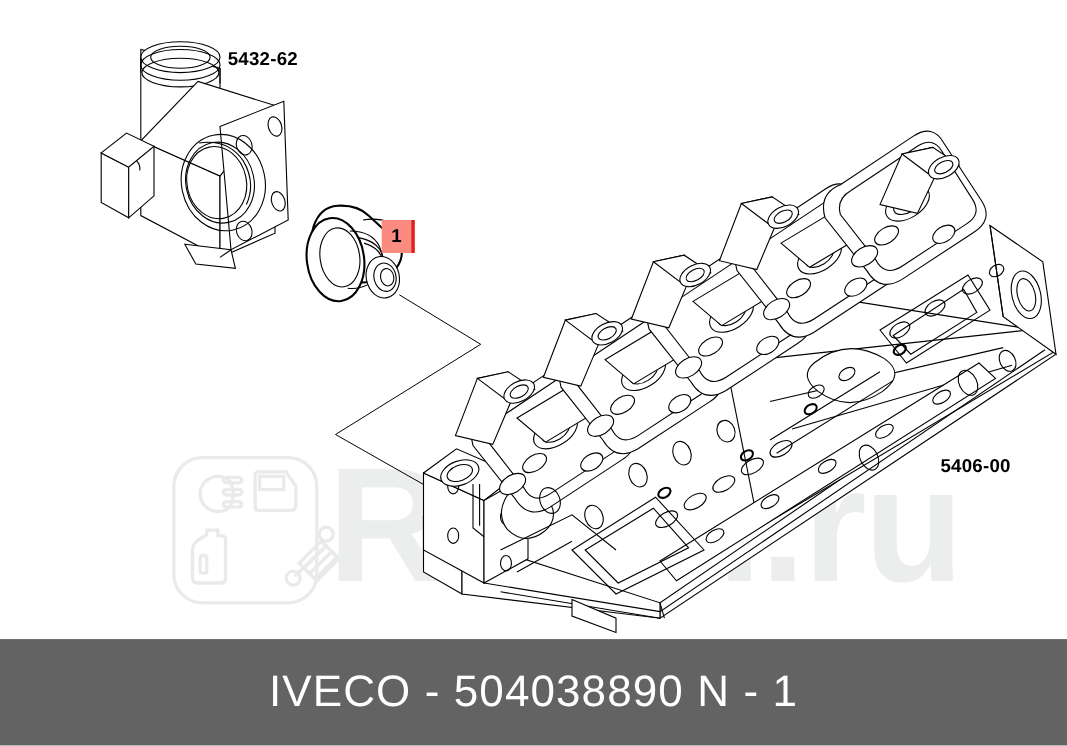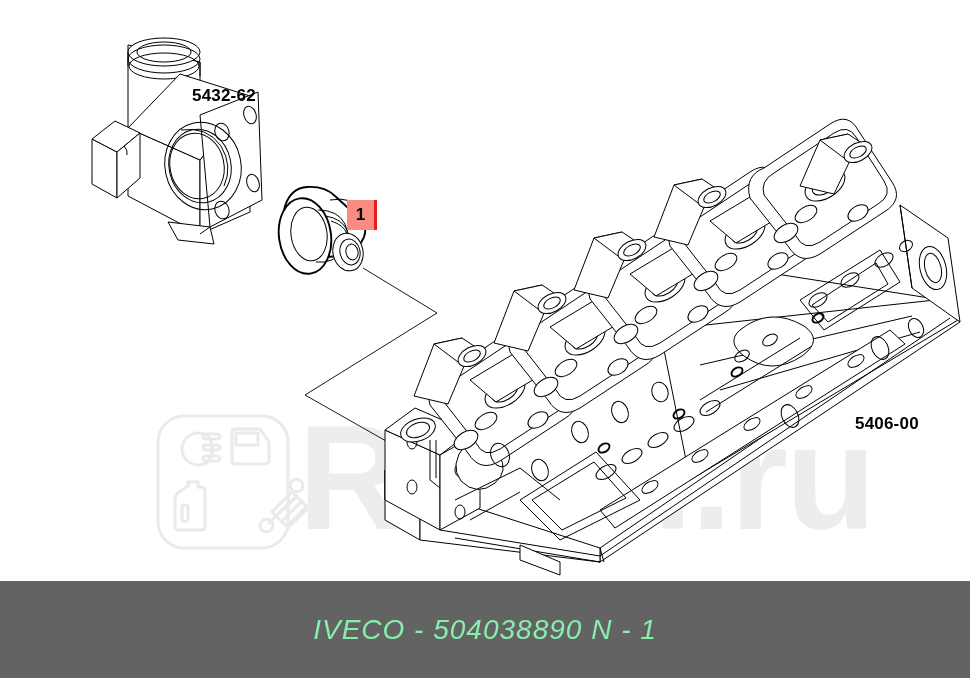--- a/index.html
+++ b/index.html
@@ -56,21 +56,21 @@
   
   .part-label {
     position: absolute;
     font-family: "Liberation Sans", sans-serif;
     font-size: 17px;
     font-weight: bold;
     color: #000000;
     white-space: nowrap;
     letter-spacing: 0.2px;
   }
-  #label-5432-62 { left: 192px; top: 44px; margin-top: 42px; }
+  #label-5432-62 { left: 207px; top: 44px; }
   #label-5406-00 { left: 855px; top: 396px; margin-top: 18px; }
   
   #index-badge-1 {
     position: absolute;
     left: 347px;
     top: 200px;
     width: 30px;
     height: 30px;
     background: #f98b81;
     border-right: 3px solid #e02020;
@@ -90,26 +90,25 @@
     top: 581px;
     width: 970px;
     height: 97px;
     background: #636363;
     display: flex;
     align-items: center;
     justify-content: center;
   }
   #caption-text {
     font-family: "Liberation Sans", sans-serif;
-    font-size: 28px;
+    font-size: 40px;
     font-weight: normal;
-    color: #86efac;
+    color: #ffffff;
     letter-spacing: 1px;
     white-space: nowrap;
-    font-style: italic;
   }
   .wm-icon-stroke {
     fill: none;
     stroke: #e9eaea;
     stroke-width: 3;
   }
   .ln  { fill: none; stroke: #000; stroke-width: 1; }
   .ln2 { fill: none; stroke: #000; stroke-width: 1.9; }
   .lnf { fill: #fff; stroke: #000; stroke-width: 1; }
   .lnf2{ fill: #fff; stroke: #000; stroke-width: 1.9; }

